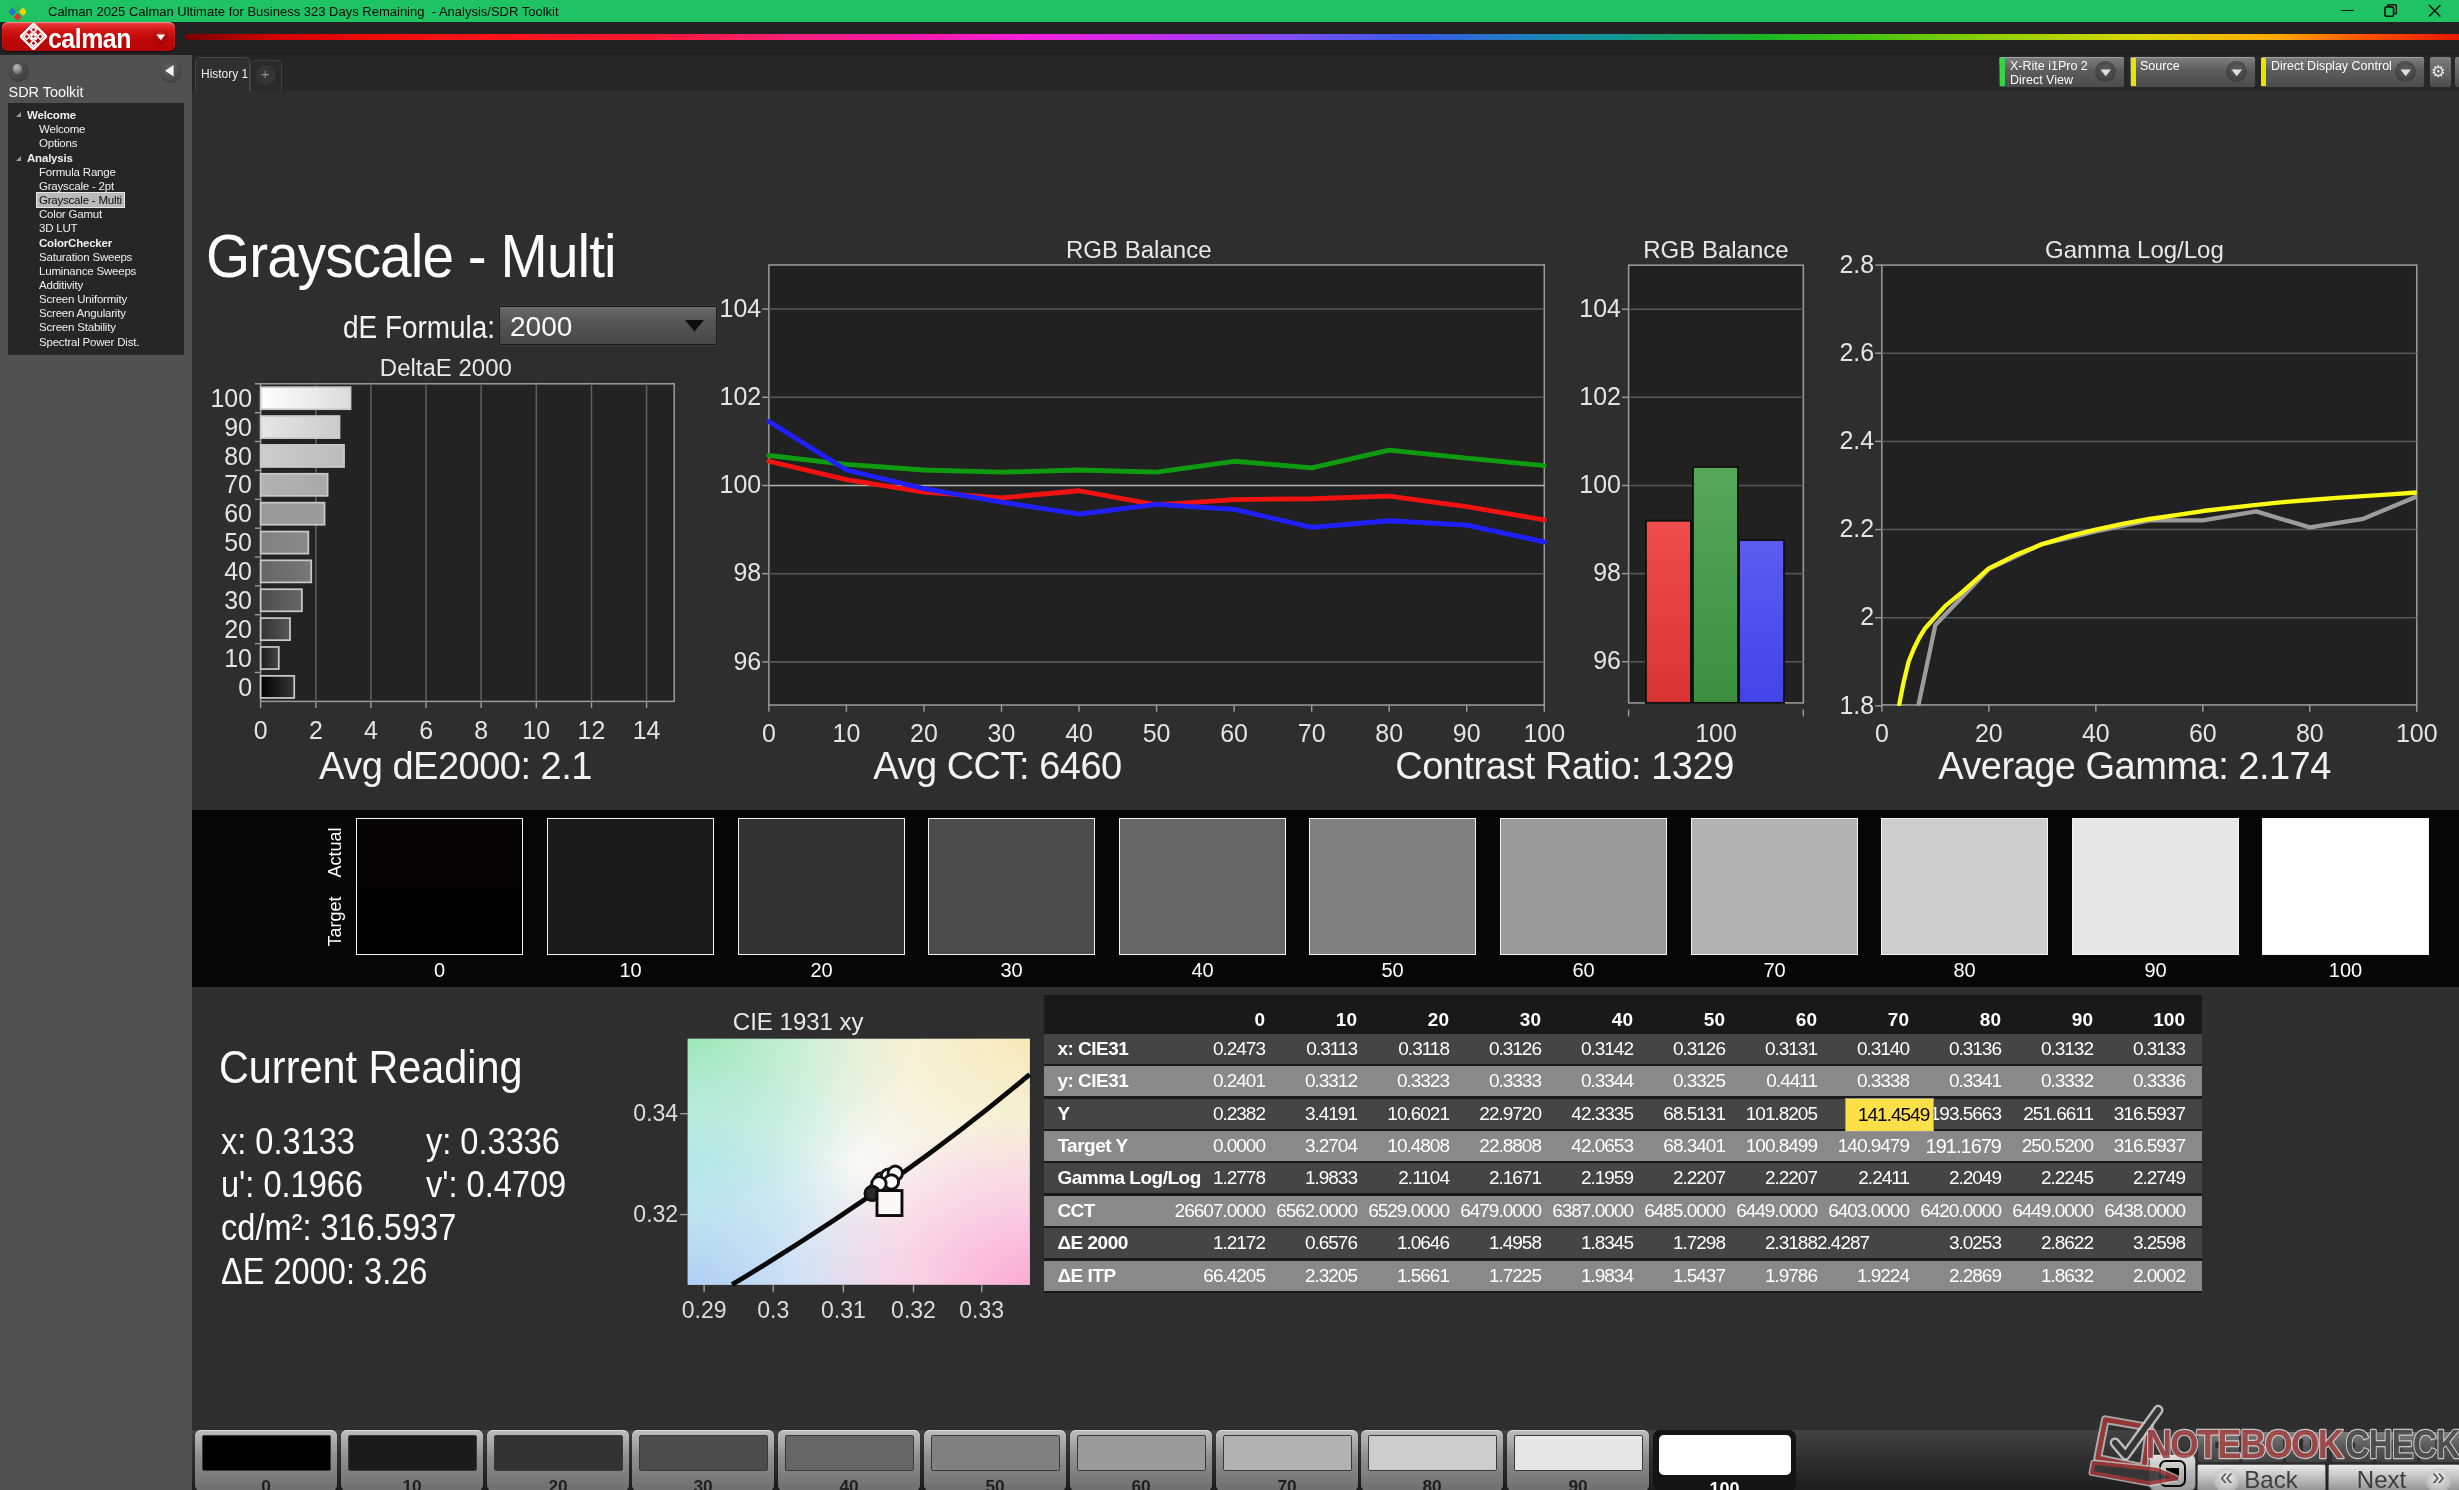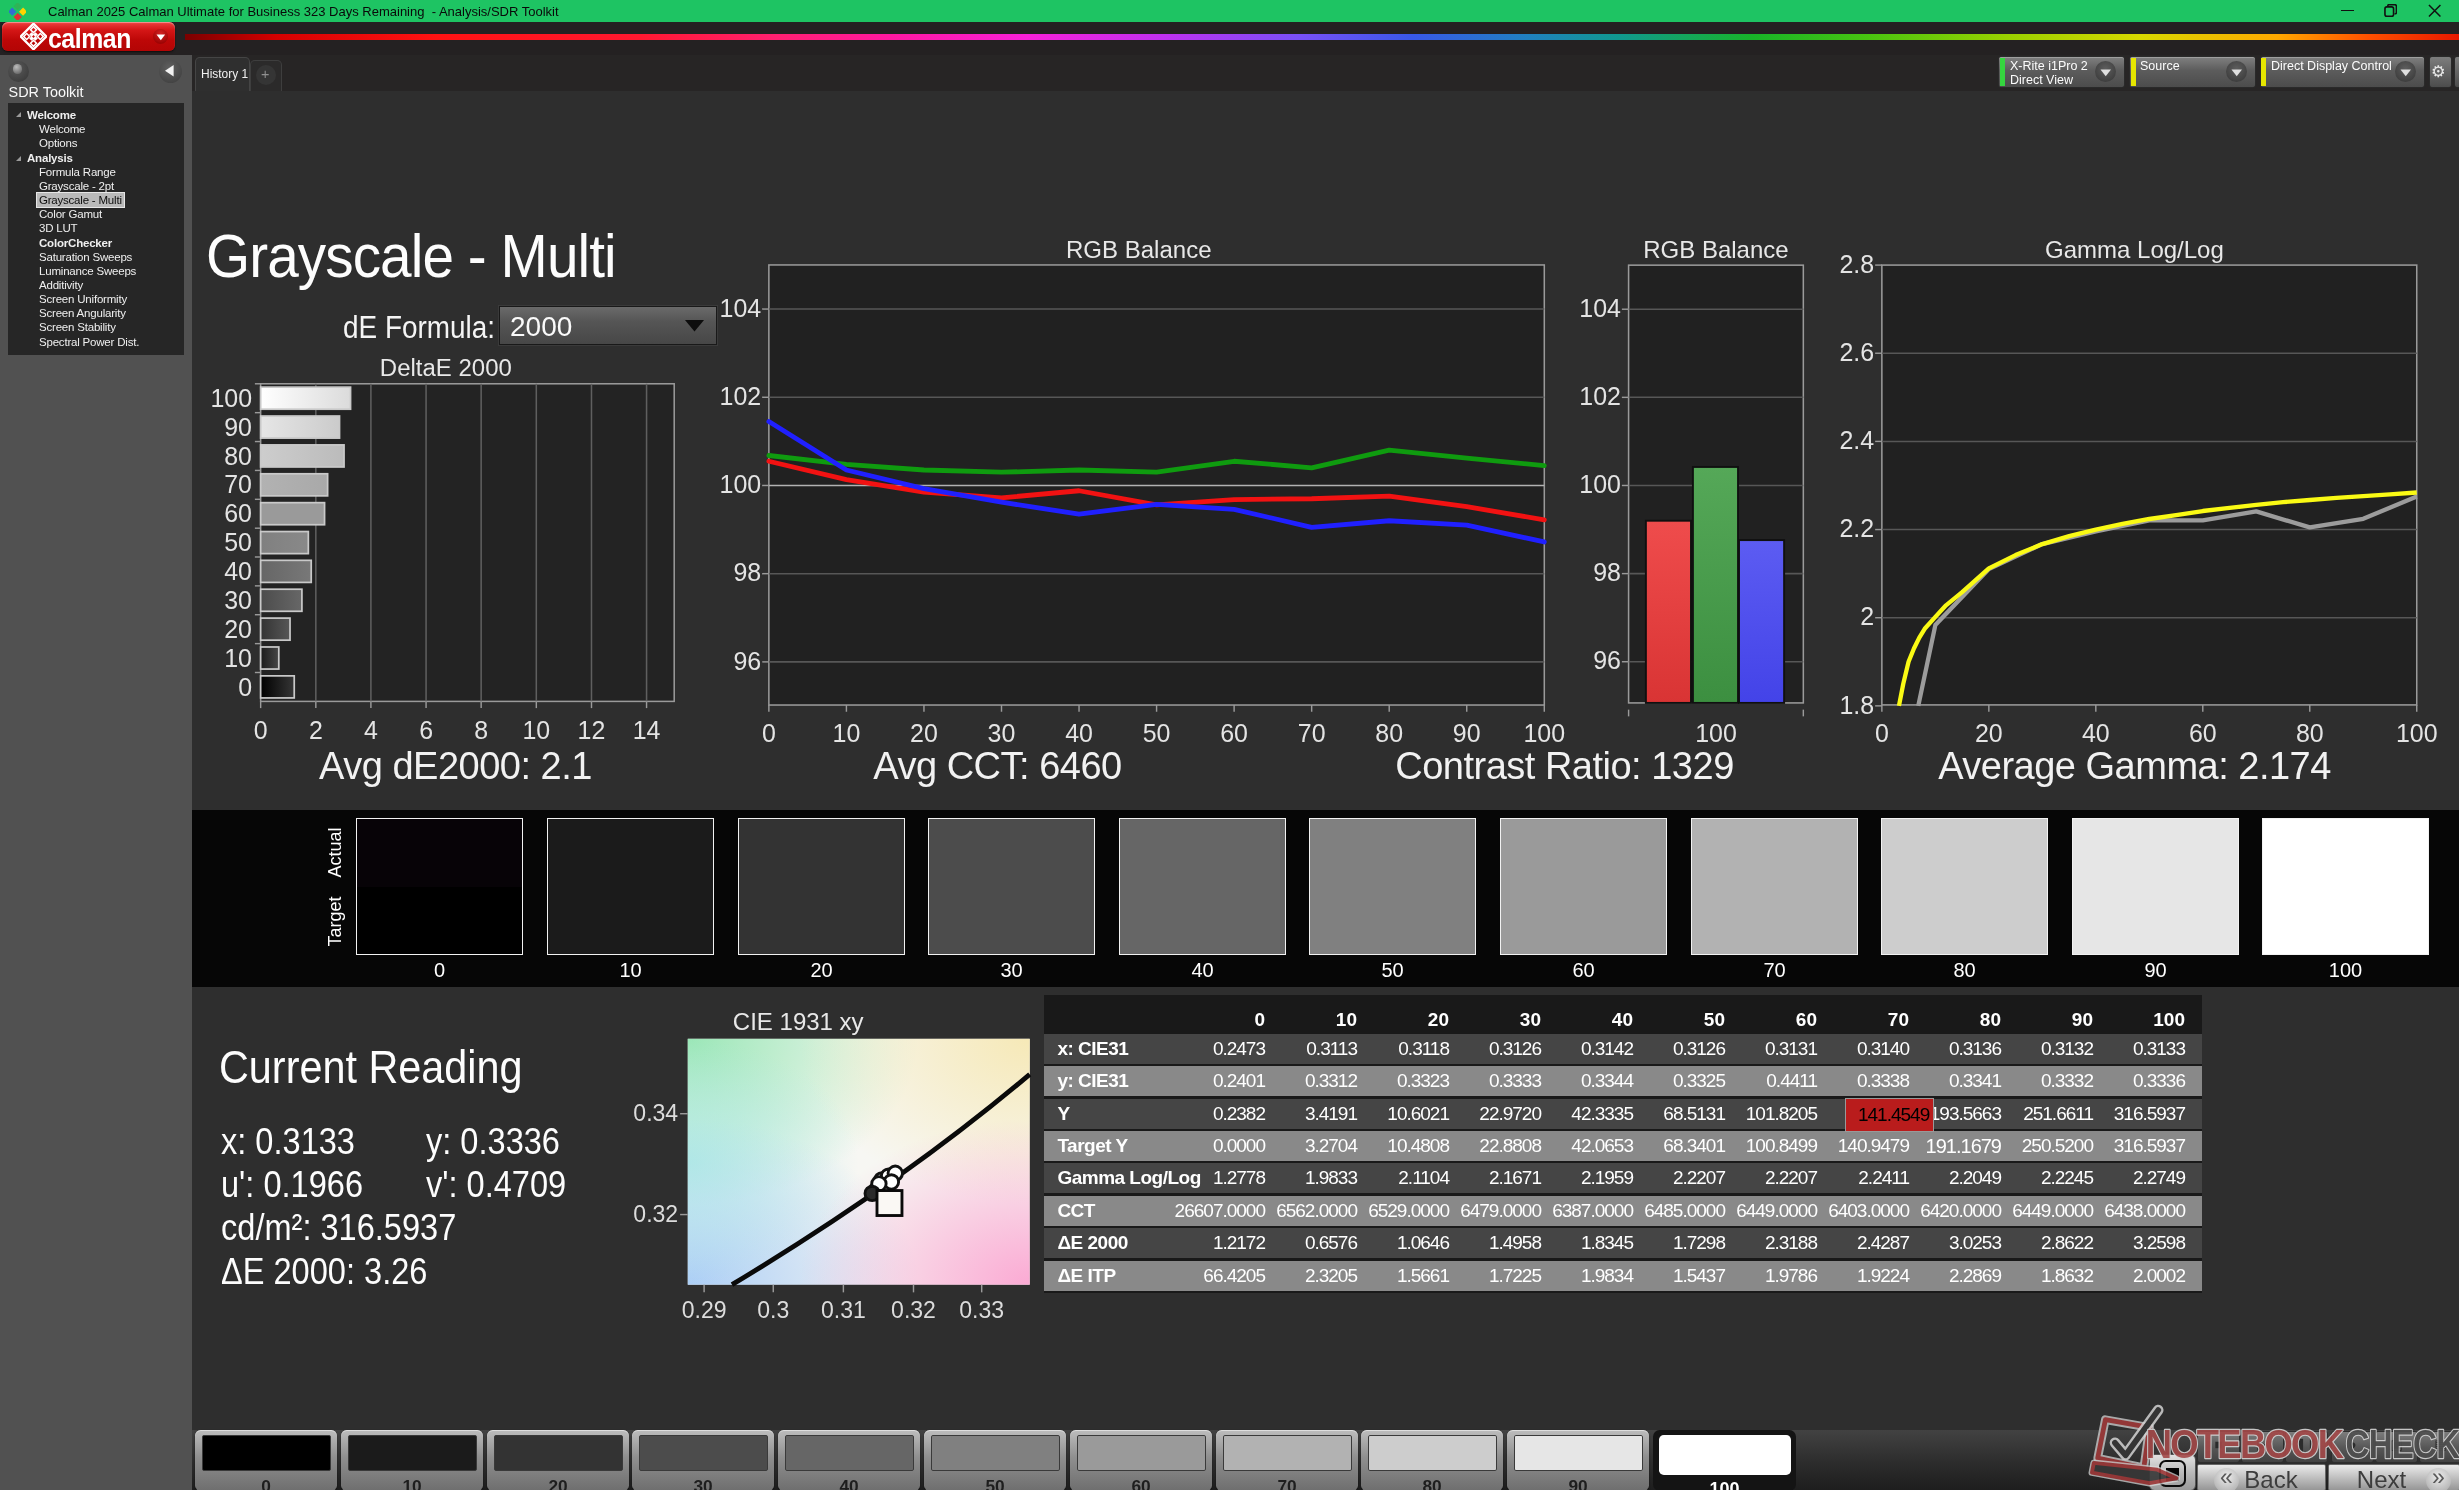--- a/index.html
+++ b/index.html
@@ -737,21 +737,21 @@
     </div>
     <div style="width:92px;flex:none;display:flex;justify-content:flex-end;overflow:visible">
       <span style="font-size:19px;color:#fff;white-space:nowrap;letter-spacing:-1px">1.8345</span>
     </div>
     <div style="width:92px;flex:none;display:flex;justify-content:flex-end;overflow:visible">
       <span style="font-size:19px;color:#fff;white-space:nowrap;letter-spacing:-1px">1.7298</span>
     </div>
     <div style="width:92px;flex:none;display:flex;justify-content:flex-end;overflow:visible">
       <span style="font-size:19px;color:#fff;white-space:nowrap;letter-spacing:-1px">2.3188</span>
     </div>
-    <div style="width:92px;flex:none;display:flex;justify-content:flex-end;overflow:visible">
+    <div style="width:92px;flex:none;display:flex;overflow:visible">
       <span style="font-size:19px;color:#fff;white-space:nowrap;letter-spacing:-1px">2.4287</span>
     </div>
     <div style="width:92px;flex:none;display:flex;justify-content:flex-end;overflow:visible">
       <span style="font-size:19px;color:#fff;white-space:nowrap;letter-spacing:-1px">3.0253</span>
     </div>
     <div style="width:92px;flex:none;display:flex;justify-content:flex-end;overflow:visible">
       <span style="font-size:19px;color:#fff;white-space:nowrap;letter-spacing:-1px">2.8622</span>
     </div>
     <div style="width:92px;flex:none;display:flex;justify-content:flex-end;overflow:visible">
       <span style="font-size:19px;color:#fff;white-space:nowrap;letter-spacing:-1px">3.2598</span>
@@ -786,21 +786,21 @@
     <div style="width:92px;flex:none;display:flex;justify-content:flex-end;overflow:visible">
       <span style="font-size:19px;color:#fff;white-space:nowrap;letter-spacing:-1px">2.2869</span>
     </div>
     <div style="width:92px;flex:none;display:flex;justify-content:flex-end;overflow:visible">
       <span style="font-size:19px;color:#fff;white-space:nowrap;letter-spacing:-1px">1.8632</span>
     </div>
     <div style="width:92px;flex:none;display:flex;justify-content:flex-end;overflow:visible">
       <span style="font-size:19px;color:#fff;white-space:nowrap;letter-spacing:-1px">2.0002</span>
     </div>
   </div>
-<div class="abs" style="left:1845px;top:1098px;width:89px;height:34px;background:#b91c1c;border:1px solid #999;font-size:19px;letter-spacing:-1px;color:#000;text-align:right;line-height:32px;padding-right:3.8px">141.4549</div>
+<div class="abs" style="left:1845px;top:1098px;width:89px;height:34px;background:#fde047;border:1px solid #999;font-size:19px;letter-spacing:-1px;color:#000;text-align:right;line-height:32px;padding-right:3.8px">141.4549</div>
 <div class="abs" style="left:192px;top:1430px;width:2267px;height:61px;background:linear-gradient(180deg,#424242 0%,#2c2c2c 55%,#1d1d1d 100%)"></div>
 <div class="abs" style="left:195px;top:1430px;width:142px;height:61px;border-radius:5.8px;background:linear-gradient(180deg,#bdbdbd 0%,#8f8f8f 45%,#6e6e6e 100%);box-shadow:inset 0 1px 0 rgba(255,255,255,.5),0 1px 1.9px rgba(0,0,0,.5)"></div>
 <div class="abs" style="left:202px;top:1435px;width:129px;height:36px;background:#000000;border:1px solid #3a3a3a;border-radius:1.9px"></div>
 <div class="abs" style="left:195px;top:1476px;width:142px;text-align:center;font-size:17.3px;font-weight:bold;color:#1e1e1e">0</div>
 <div class="abs" style="left:341px;top:1430px;width:142px;height:61px;border-radius:5.8px;background:linear-gradient(180deg,#bdbdbd 0%,#8f8f8f 45%,#6e6e6e 100%);box-shadow:inset 0 1px 0 rgba(255,255,255,.5),0 1px 1.9px rgba(0,0,0,.5)"></div>
 <div class="abs" style="left:348px;top:1435px;width:129px;height:36px;background:#1b1b1b;border:1px solid #3a3a3a;border-radius:1.9px"></div>
 <div class="abs" style="left:341px;top:1476px;width:142px;text-align:center;font-size:17.3px;font-weight:bold;color:#1e1e1e">10</div>
 <div class="abs" style="left:487px;top:1430px;width:142px;height:61px;border-radius:5.8px;background:linear-gradient(180deg,#bdbdbd 0%,#8f8f8f 45%,#6e6e6e 100%);box-shadow:inset 0 1px 0 rgba(255,255,255,.5),0 1px 1.9px rgba(0,0,0,.5)"></div>
 <div class="abs" style="left:494px;top:1435px;width:129px;height:36px;background:#333333;border:1px solid #3a3a3a;border-radius:1.9px"></div>
 <div class="abs" style="left:487px;top:1476px;width:142px;text-align:center;font-size:17.3px;font-weight:bold;color:#1e1e1e">20</div>

